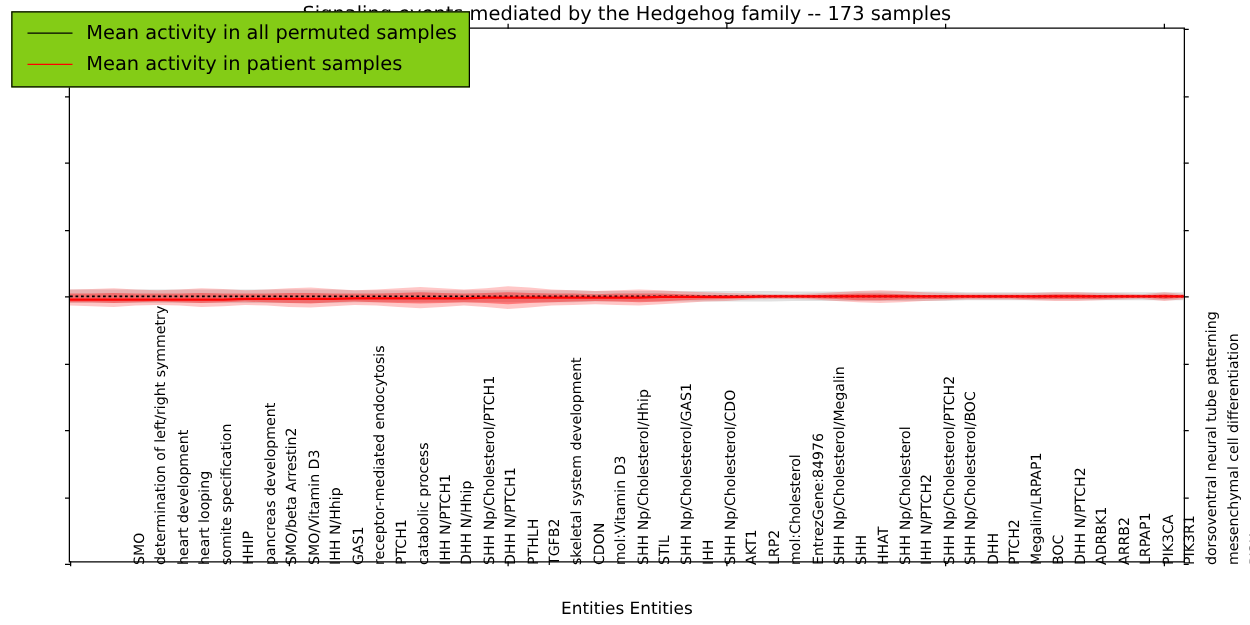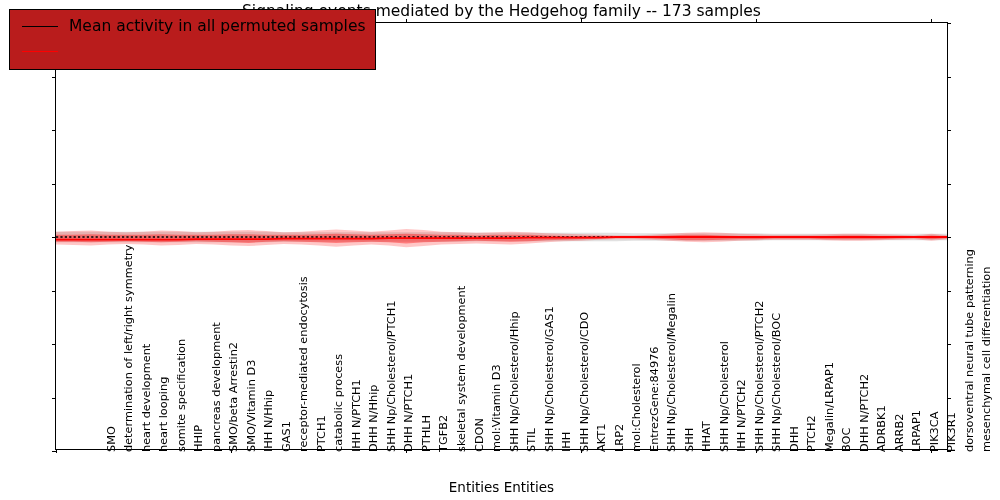--- a/index.html
+++ b/index.html
@@ -36,21 +36,21 @@
     transform-box:border-box;
   }
   #xlabel{
     position:absolute;left:55px;top:479px;width:893px;
     text-align:center;font-size:13.5px;white-space:nowrap;
   }
 
   
   #legend{
     position:absolute;left:9px;top:9px;
-    border:1.1px solid #000;background:#b91c1c;
+    border:1.1px solid #000;background:#84cc16;
     padding:4px 9px 5px 6px;box-sizing:border-box;
   }
   .legrow{display:flex;align-items:center;height:25px;}
   .legline{display:inline-block;width:36px;height:0;margin:0 11px 0 6px;}
   .legline.black{border-top:1.6px solid #000;}
   .legline.red{border-top:1.6px solid #ff0000;}
   .legtxt{font-size:15.5px;line-height:15.5px;white-space:nowrap;}
 </style>
 </head>
 <body>
@@ -160,16 +160,17 @@
 
   <div id="xlabel">Entities Entities</div>
 
   <div id="legend">
     <div class="legrow">
       <span class="legline black"></span>
       <span class="legtxt">Mean activity in all permuted samples</span>
     </div>
     <div class="legrow">
       <span class="legline red"></span>
+      <span class="legtxt">Mean activity in patient samples</span>
     </div>
   </div>
 
 </div>
 
 </body></html>

